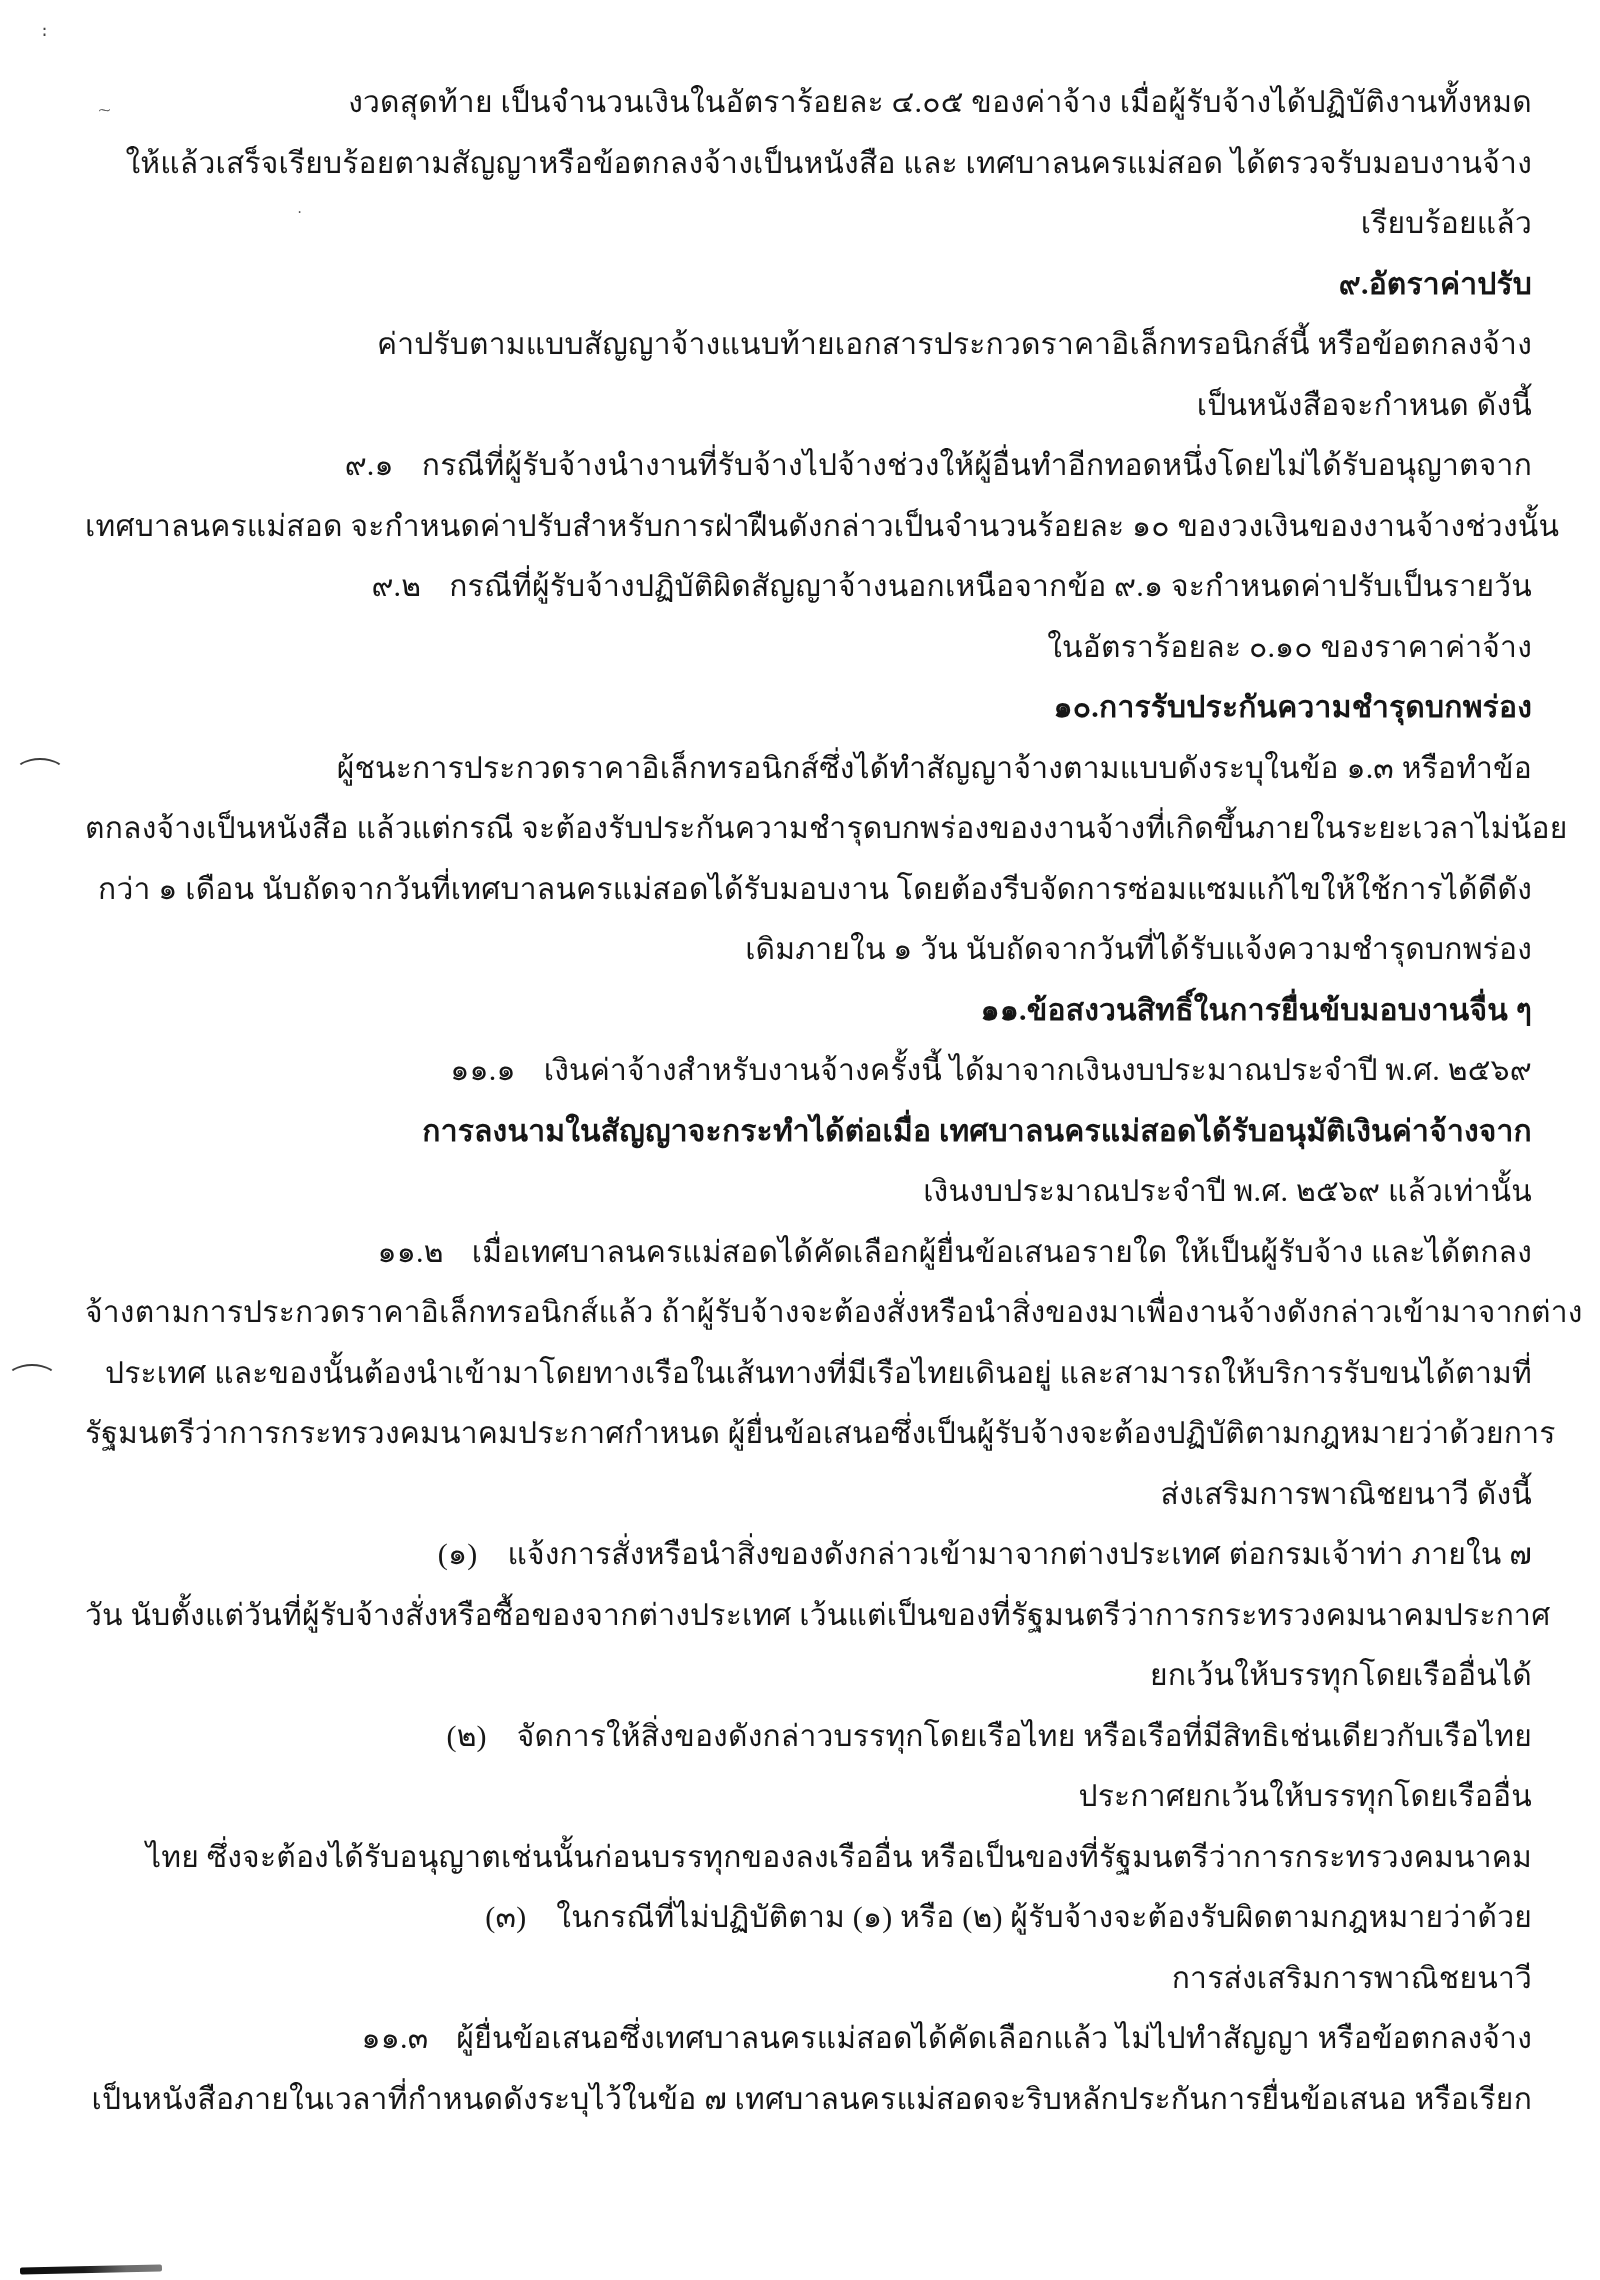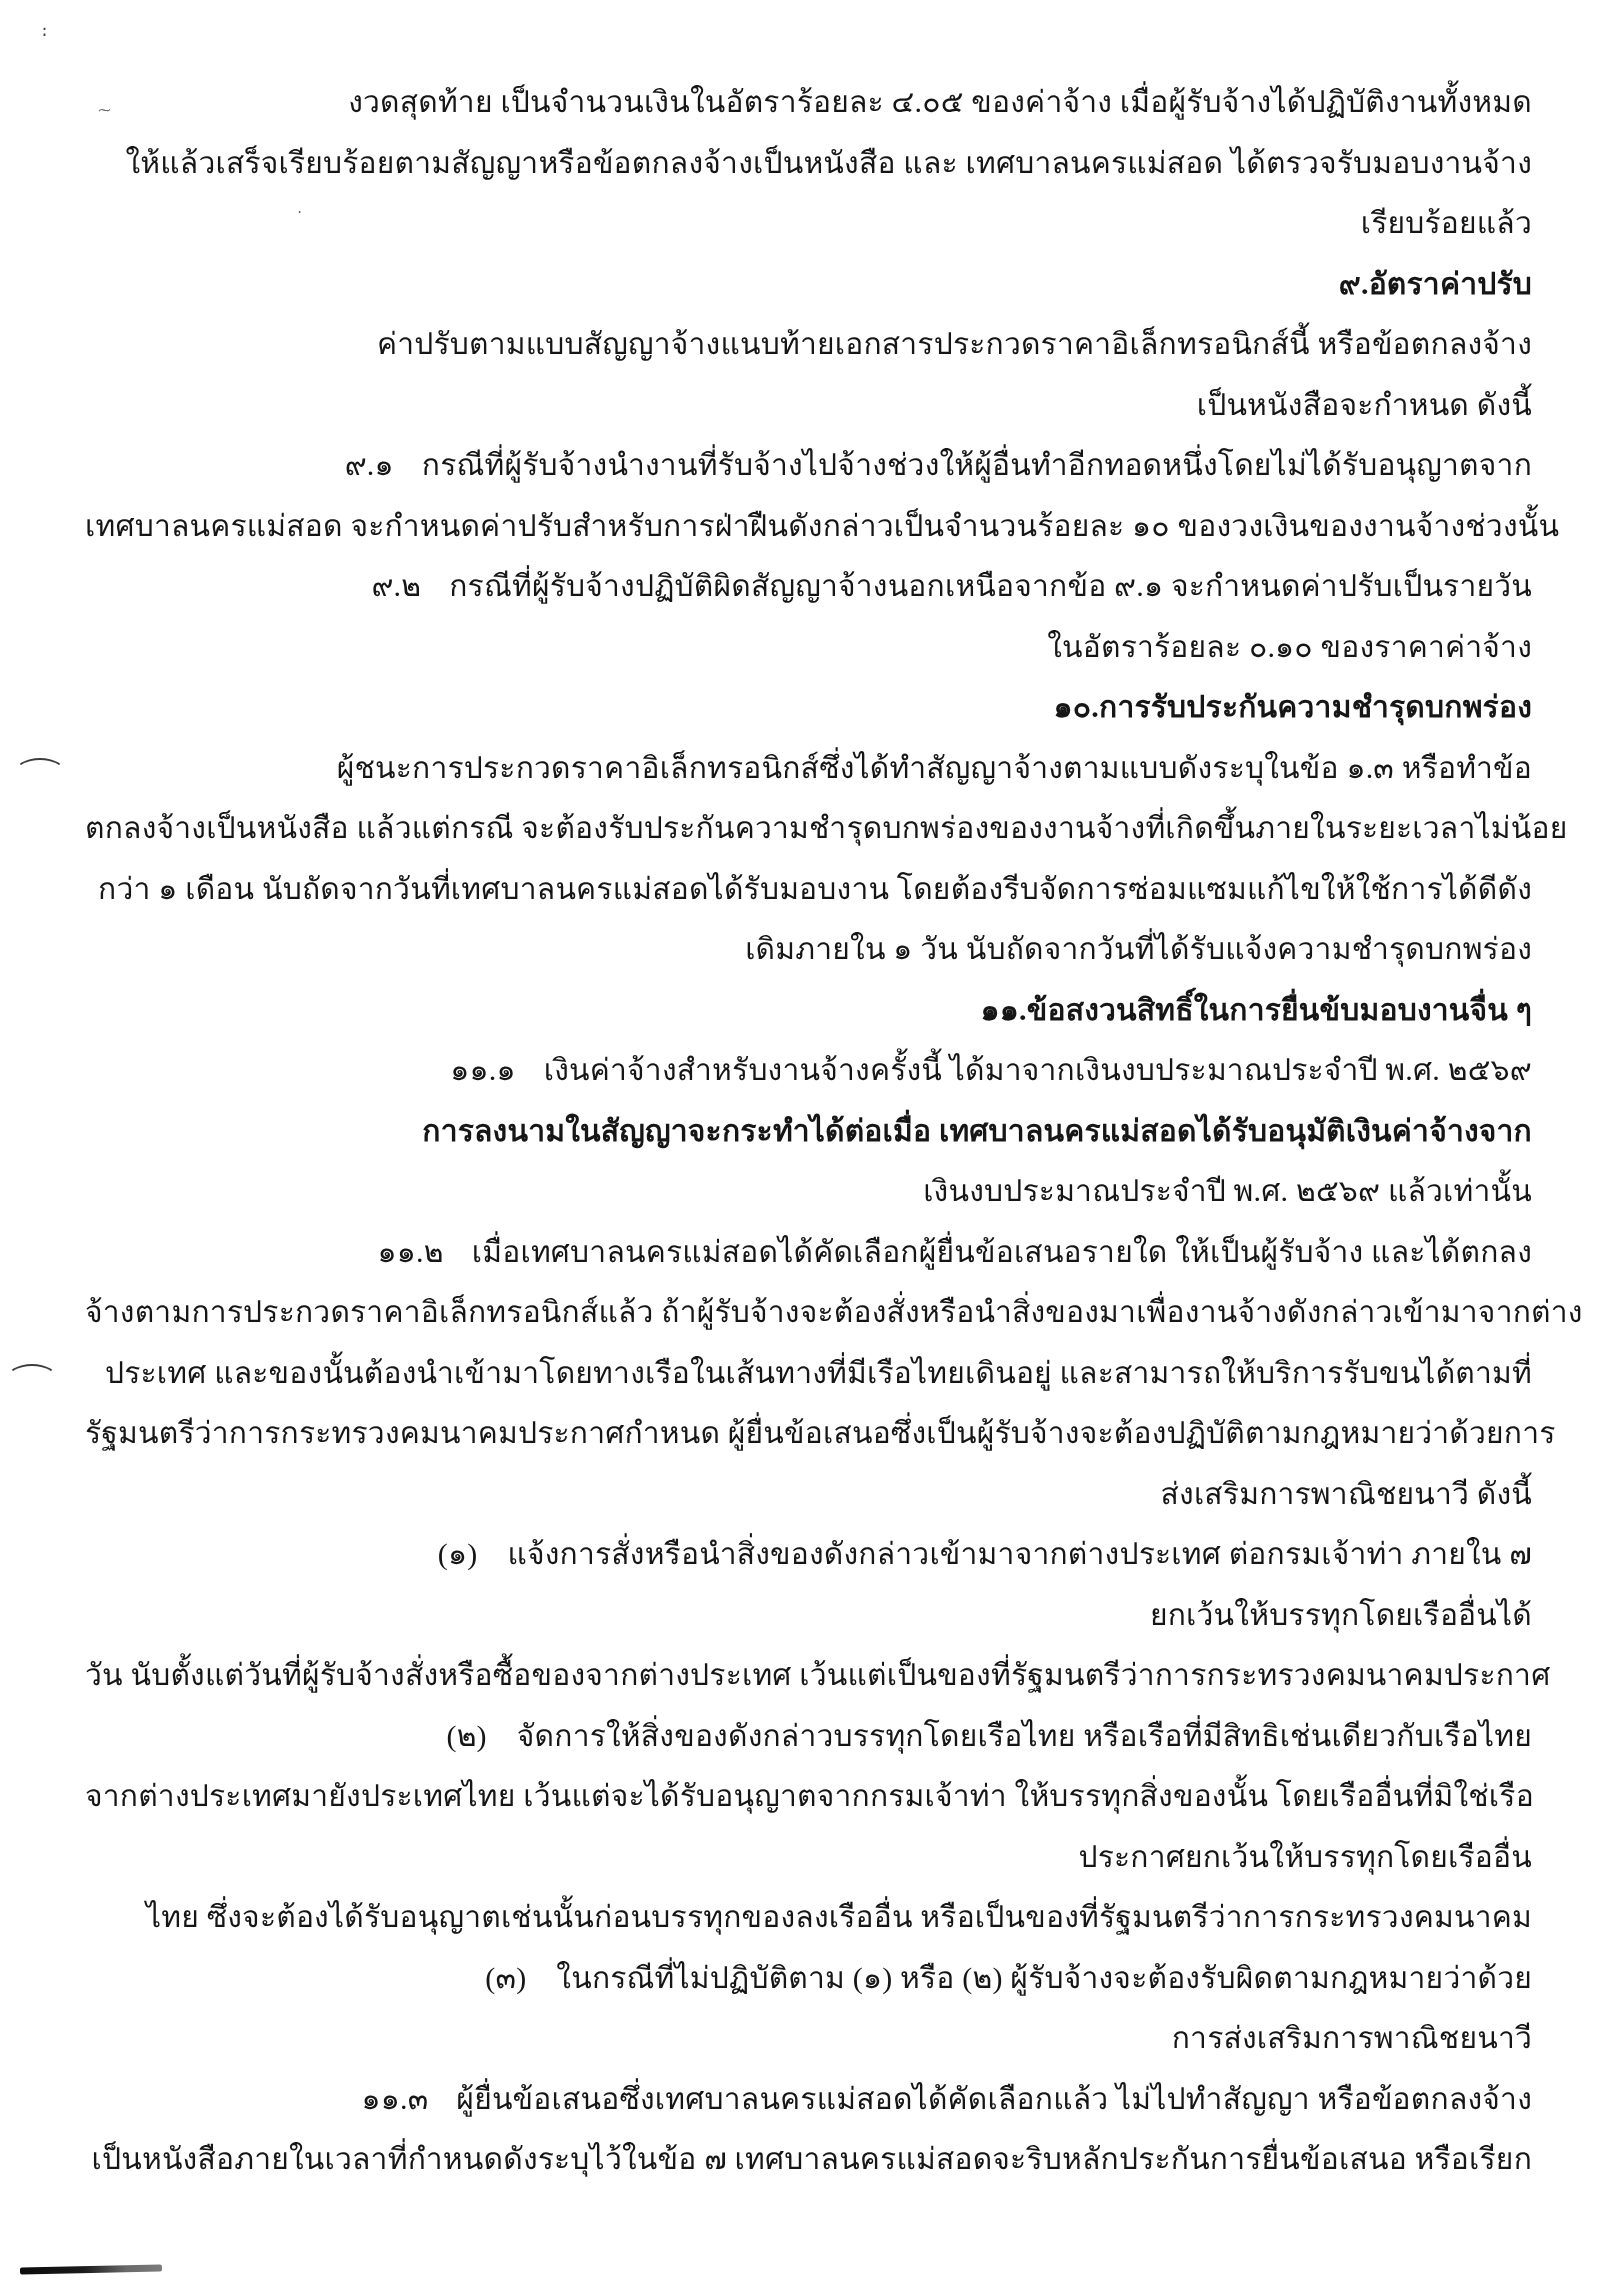--- a/index.html
+++ b/index.html
@@ -89,24 +89,23 @@
       <div class="line heading"><span class="num">๑๑.</span><span>ข้อสงวนสิทธิ์ในการยื่นข้บมอบงานจื่น ๆ</span></div>
       <div class="line subnum"><span class="num">๑๑.๑</span><span>เงินค่าจ้างสำหรับงานจ้างครั้งนี้ ได้มาจากเงินงบประมาณประจำปี พ.ศ. ๒๕๖๙</span></div>
       <div class="line para2">การลงนามในสัญญาจะกระทำได้ต่อเมื่อ เทศบาลนครแม่สอดได้รับอนุมัติเงินค่าจ้างจาก</div>
       <div class="line cont">เงินงบประมาณประจำปี พ.ศ. ๒๕๖๙ แล้วเท่านั้น</div>
       <div class="line subnum"><span class="num">๑๑.๒</span><span>เมื่อเทศบาลนครแม่สอดได้คัดเลือกผู้ยื่นข้อเสนอรายใด ให้เป็นผู้รับจ้าง และได้ตกลง</span></div>
       <div class="line cont">จ้างตามการประกวดราคาอิเล็กทรอนิกส์แล้ว ถ้าผู้รับจ้างจะต้องสั่งหรือนำสิ่งของมาเพื่องานจ้างดังกล่าวเข้ามาจากต่าง</div>
       <div class="line cont">ประเทศ และของนั้นต้องนำเข้ามาโดยทางเรือในเส้นทางที่มีเรือไทยเดินอยู่ และสามารถให้บริการรับขนได้ตามที่</div>
       <div class="line cont">รัฐมนตรีว่าการกระทรวงคมนาคมประกาศกำหนด ผู้ยื่นข้อเสนอซึ่งเป็นผู้รับจ้างจะต้องปฏิบัติตามกฎหมายว่าด้วยการ</div>
       <div class="line cont">ส่งเสริมการพาณิชยนาวี ดังนี้</div>
       <div class="line subitem"><span class="num">(๑)</span><span>แจ้งการสั่งหรือนำสิ่งของดังกล่าวเข้ามาจากต่างประเทศ ต่อกรมเจ้าท่า ภายใน ๗</span></div>
+      <div class="line cont">วัน นับตั้งแต่วันที่ผู้รับจ้างสั่งหรือซื้อของจากต่างประเทศ เว้นแต่เป็นของที่รัฐมนตรีว่าการกระทรวงคมนาคมประกาศ</div>
       <div class="line cont">ยกเว้นให้บรรทุกโดยเรืออื่นได้</div>
-      <div class="line cont">วัน นับตั้งแต่วันที่ผู้รับจ้างสั่งหรือซื้อของจากต่างประเทศ เว้นแต่เป็นของที่รัฐมนตรีว่าการกระทรวงคมนาคมประกาศ</div>
       <div class="line subitem"><span class="num">(๒)</span><span>จัดการให้สิ่งของดังกล่าวบรรทุกโดยเรือไทย หรือเรือที่มีสิทธิเช่นเดียวกับเรือไทย</span></div>
-      <div class="line cont">จากต่างประเทศมายังประเทศไทย เว้นแต่จะได้รับอนุญาตจากกรมเจ้าท่า ให้บรรทุกสิ่งของนั้น โดยเรืออื่นที่มิใช่เรือ</div>
       <div class="line cont">ประกาศยกเว้นให้บรรทุกโดยเรืออื่น</div>
       <div class="line cont">ไทย ซึ่งจะต้องได้รับอนุญาตเช่นนั้นก่อนบรรทุกของลงเรืออื่น หรือเป็นของที่รัฐมนตรีว่าการกระทรวงคมนาคม</div>
       <div class="line subitem"><span class="num">(๓)</span><span>ในกรณีที่ไม่ปฏิบัติตาม (๑) หรือ (๒) ผู้รับจ้างจะต้องรับผิดตามกฎหมายว่าด้วย</span></div>
       <div class="line cont">การส่งเสริมการพาณิชยนาวี</div>
       <div class="line subnum"><span class="num">๑๑.๓</span><span>ผู้ยื่นข้อเสนอซึ่งเทศบาลนครแม่สอดได้คัดเลือกแล้ว ไม่ไปทำสัญญา หรือข้อตกลงจ้าง</span></div>
       <div class="line cont">เป็นหนังสือภายในเวลาที่กำหนดดังระบุไว้ในข้อ ๗ เทศบาลนครแม่สอดจะริบหลักประกันการยื่นข้อเสนอ หรือเรียก</div>
     </div>
 
 </div>
 

